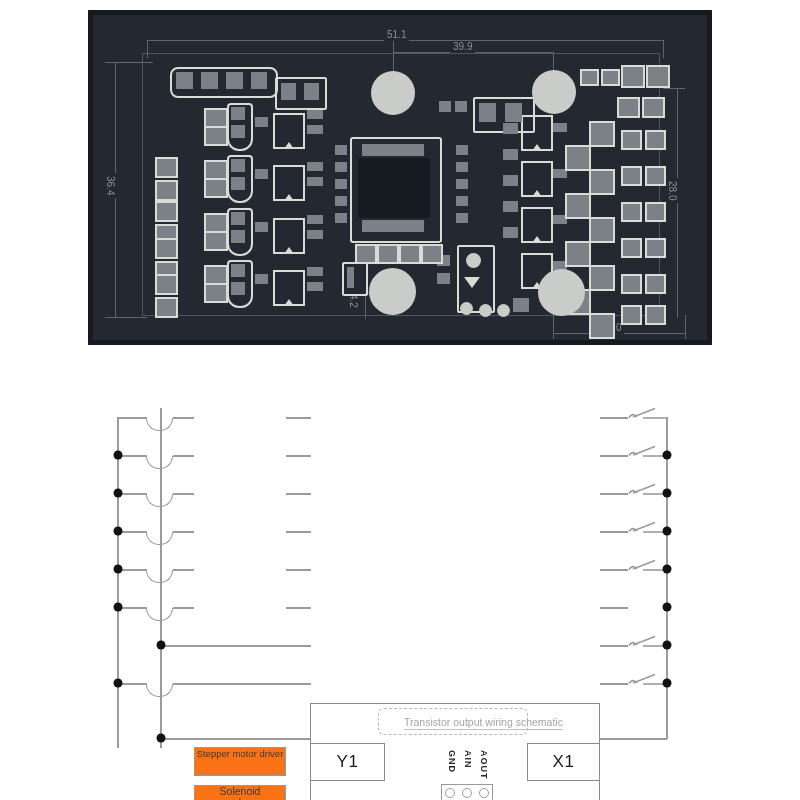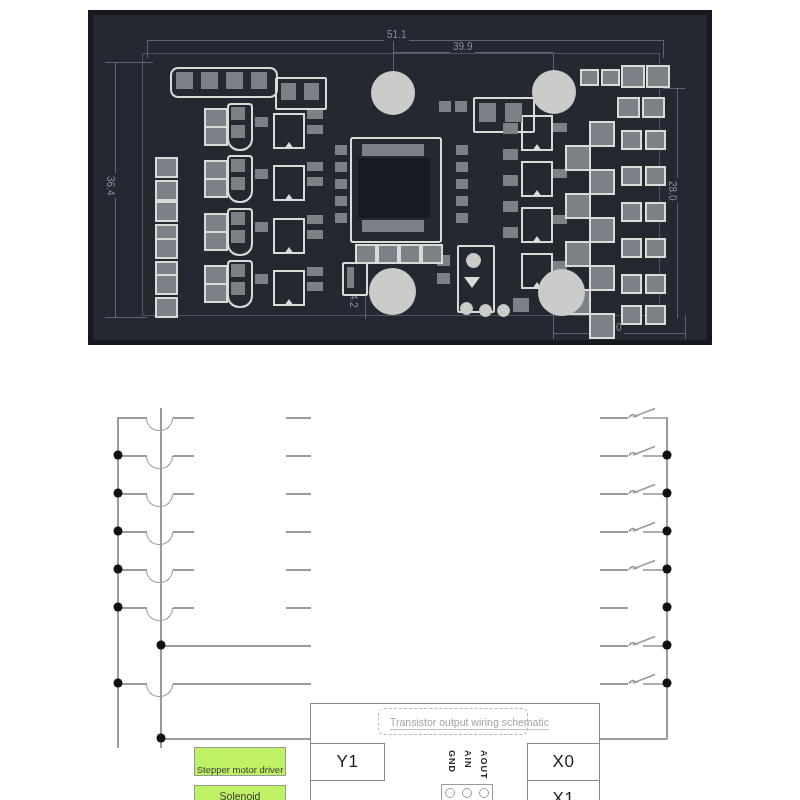--- a/index.html
+++ b/index.html
@@ -29,30 +29,30 @@
   .wire{position:absolute;background:#9b9b9b;z-index:1;}
   .hop{position:absolute;width:27px;height:13px;border:1.5px solid #9b9b9b;border-top:none;
        border-radius:0 0 14px 14px;box-sizing:border-box;z-index:1;}
   .dot{position:absolute;width:9px;height:9px;background:#111;border-radius:50%;
        transform:translate(-50%,-50%);z-index:3;}
   .sw{position:absolute;z-index:2;}
   #block{position:absolute;left:310px;top:358px;width:290px;height:368px;
          border:1.5px solid #8a8a8a;background:#fff;box-sizing:border-box;z-index:2;}
   #titlebox{position:absolute;left:378px;top:363px;width:150px;height:27px;
          border:1.5px dashed #b8b8b8;border-radius:6px;z-index:4;
-         display:flex;align-items:center;justify-content:flex-start;padding-left:11px;box-sizing:border-box;}
+         display:flex;align-items:center;justify-content:flex-start;padding-left:25px;box-sizing:border-box;}
   #titlebox span{font-size:10.5px;color:#a3a3a3;white-space:nowrap;text-decoration:underline;
          text-underline-offset:3px;text-decoration-color:#c0c0c0;}
   .tcol{position:absolute;z-index:4;}
   .term{height:38px;border:1.5px solid #8a8a8a;background:#fff;margin-top:-1.5px;
         display:flex;align-items:center;justify-content:center;
         font-size:17px;color:#1c1c1c;letter-spacing:0.5px;box-sizing:border-box;}
   .term:first-child{margin-top:0;}
   .dev{position:absolute;left:194px;width:92px;height:29px;border:1.2px solid #999;
-       background:#bef264;display:flex;align-items:flex-end;justify-content:center;
+       background:#f97316;display:flex;align-items:flex-start;justify-content:center;
        text-align:center;color:#3a3a3a;z-index:4;box-sizing:border-box;}
   .dev.one span{font-size:9.5px;white-space:nowrap;}
   .dev.sol span{font-size:10.5px;line-height:1.05;display:inline-block;max-width:58px;text-align:center;}
   .alab{position:absolute;font-size:9px;font-weight:bold;color:#2a2a2a;
         transform:rotate(90deg);transform-origin:left top;letter-spacing:1px;z-index:4;}
   #apins{position:absolute;left:441px;top:439px;width:52px;height:17px;border:1.5px solid #9a9a9a;
         box-sizing:border-box;display:flex;align-items:center;justify-content:center;gap:7px;z-index:4;background:#fff;}
   #apins i{width:8px;height:8px;border:1.5px solid #9a9a9a;border-radius:50%;display:block;background:#fff;}
 </style>
 </head>
@@ -222,21 +222,20 @@
     <div id="titlebox">
       <span>Transistor output wiring schematic</span>
     </div>
 
     <div class="tcol" style="left:310px;top:398px;width:75px">
       <div class="term">Y1</div>
 
     </div>
 
     <div class="tcol" style="left:527px;top:398px;width:73px">
-      <div class="term">X0</div>
       <div class="term">X1</div>
 
     </div>
 
     <div class="dev one" style="top:402px">
       <span>Stepper motor driver</span>
       </div>
     <div class="dev sol" style="top:440px">
       <span>Solenoid valve</span>
       </div>

